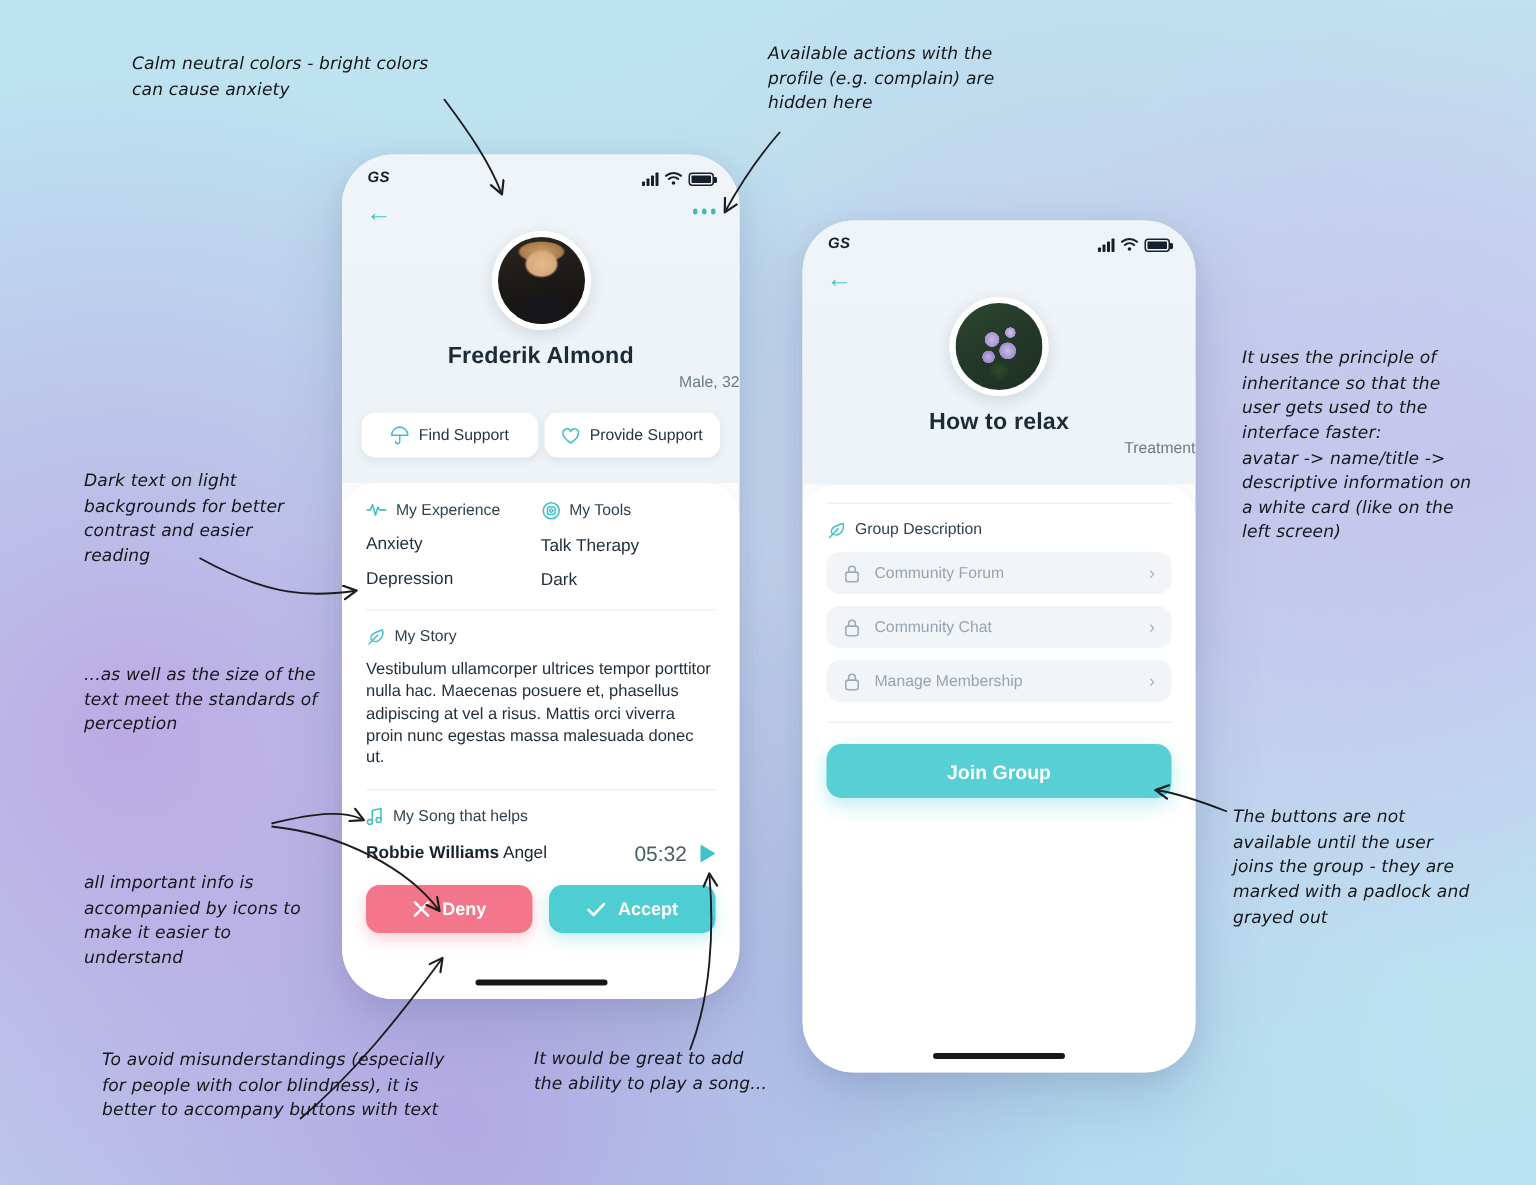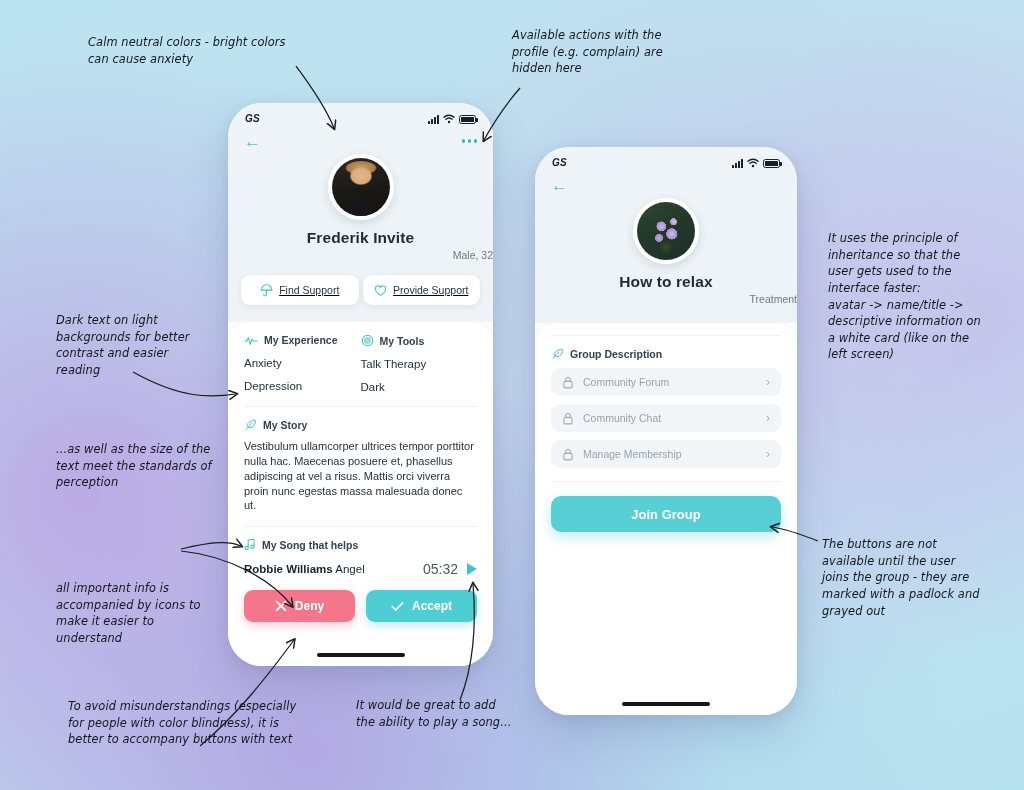--- a/index.html
+++ b/index.html
@@ -96,39 +96,39 @@
       radial-gradient(circle 9px at 50% 78%, #2f4a2c 0%, #223a22 70%, rgba(34,58,34,0) 80%),
       linear-gradient(150deg, #2d4730 0%, #24392a 45%, #1d2f24 100%);
   }
 
   .profile-name {
     text-align: center; margin-top: 9px;
     font-size: 15.5px; font-weight: bold; color: #1d2b36; letter-spacing: .1px;
   }
   .profile-sub { text-align: right; margin-top: 2px; font-size: 10.5px; color: #6d7b85; }
 
-  .pill-row { display: flex; gap: 4px; padding: 14px 13px 17px 13px; text-decoration: underline; }
+  .pill-row { display: flex; gap: 4px; padding: 14px 13px 17px 13px; }
   .pill {
     flex: 1; background: #fff; border-radius: 9px; height: 30px;
     display: flex; align-items: center; justify-content: center; gap: 6px;
     font-size: 10.5px; color: #243642; font-weight: 500;
     box-shadow: 0 2px 6px rgba(70,90,120,.10);
     cursor: pointer;
   }
   .pill svg { flex: none; }
 
   
   .card {
     background: #fff; border-radius: 22px 22px 0 0; flex: 1;
     display: flex; flex-direction: column;
     box-shadow: 0 -3px 12px rgba(70,90,120,.06);
   }
   .card-pad { padding: 12px 16px 0 16px; }
 
-  .sec-head { display: flex; align-items: center; gap: 6px; font-size: 10.5px; color: #31424e; font-weight: 700; }
+  .sec-head { display: flex; gap: 6px; font-size: 10.5px; color: #31424e; font-weight: 400; }
   .sec-head svg { flex: none; }
 
   .twocol { display: flex; }
   .twocol > div { flex: 1; }
   .tagline { font-size: 11.5px; color: #22313c; margin-top: 11px; }
 
   .divider { height: 1px; background: #edf1f3; margin: 13px 0 0 0; }
 
   .story-text { font-size: 11px; line-height: 1.35; color: #1f2d38; margin-top: 8px; }
 
@@ -226,21 +226,21 @@
           <span></span>
         </span>
     </div>
 
     <div class="avatar-wrap">
       <div class="avatar">
           <div class="av-person"></div>
         </div>
     </div>
 
-    <div class="profile-name">Frederik Invite</div>
+    <div class="profile-name">Frederik Almond</div>
     <div class="profile-sub">Male, 32</div>
 
     <div class="pill-row">
       <div class="pill">
         <svg width="13" height="13" viewBox="0 0 14 14">
           <path d="M1.2 6.6a5.8 5.8 0 0 1 11.6 0z" fill="none" stroke="#3fbfc6" stroke-width="1.1" stroke-linejoin="round"></path>
           <path d="M7 6.6v4.6a1.5 1.5 0 0 1-3 0" fill="none" stroke="#3fbfc6" stroke-width="1.1" stroke-linecap="round"></path>
         </svg>
         <span>Find Support</span>
       </div>

